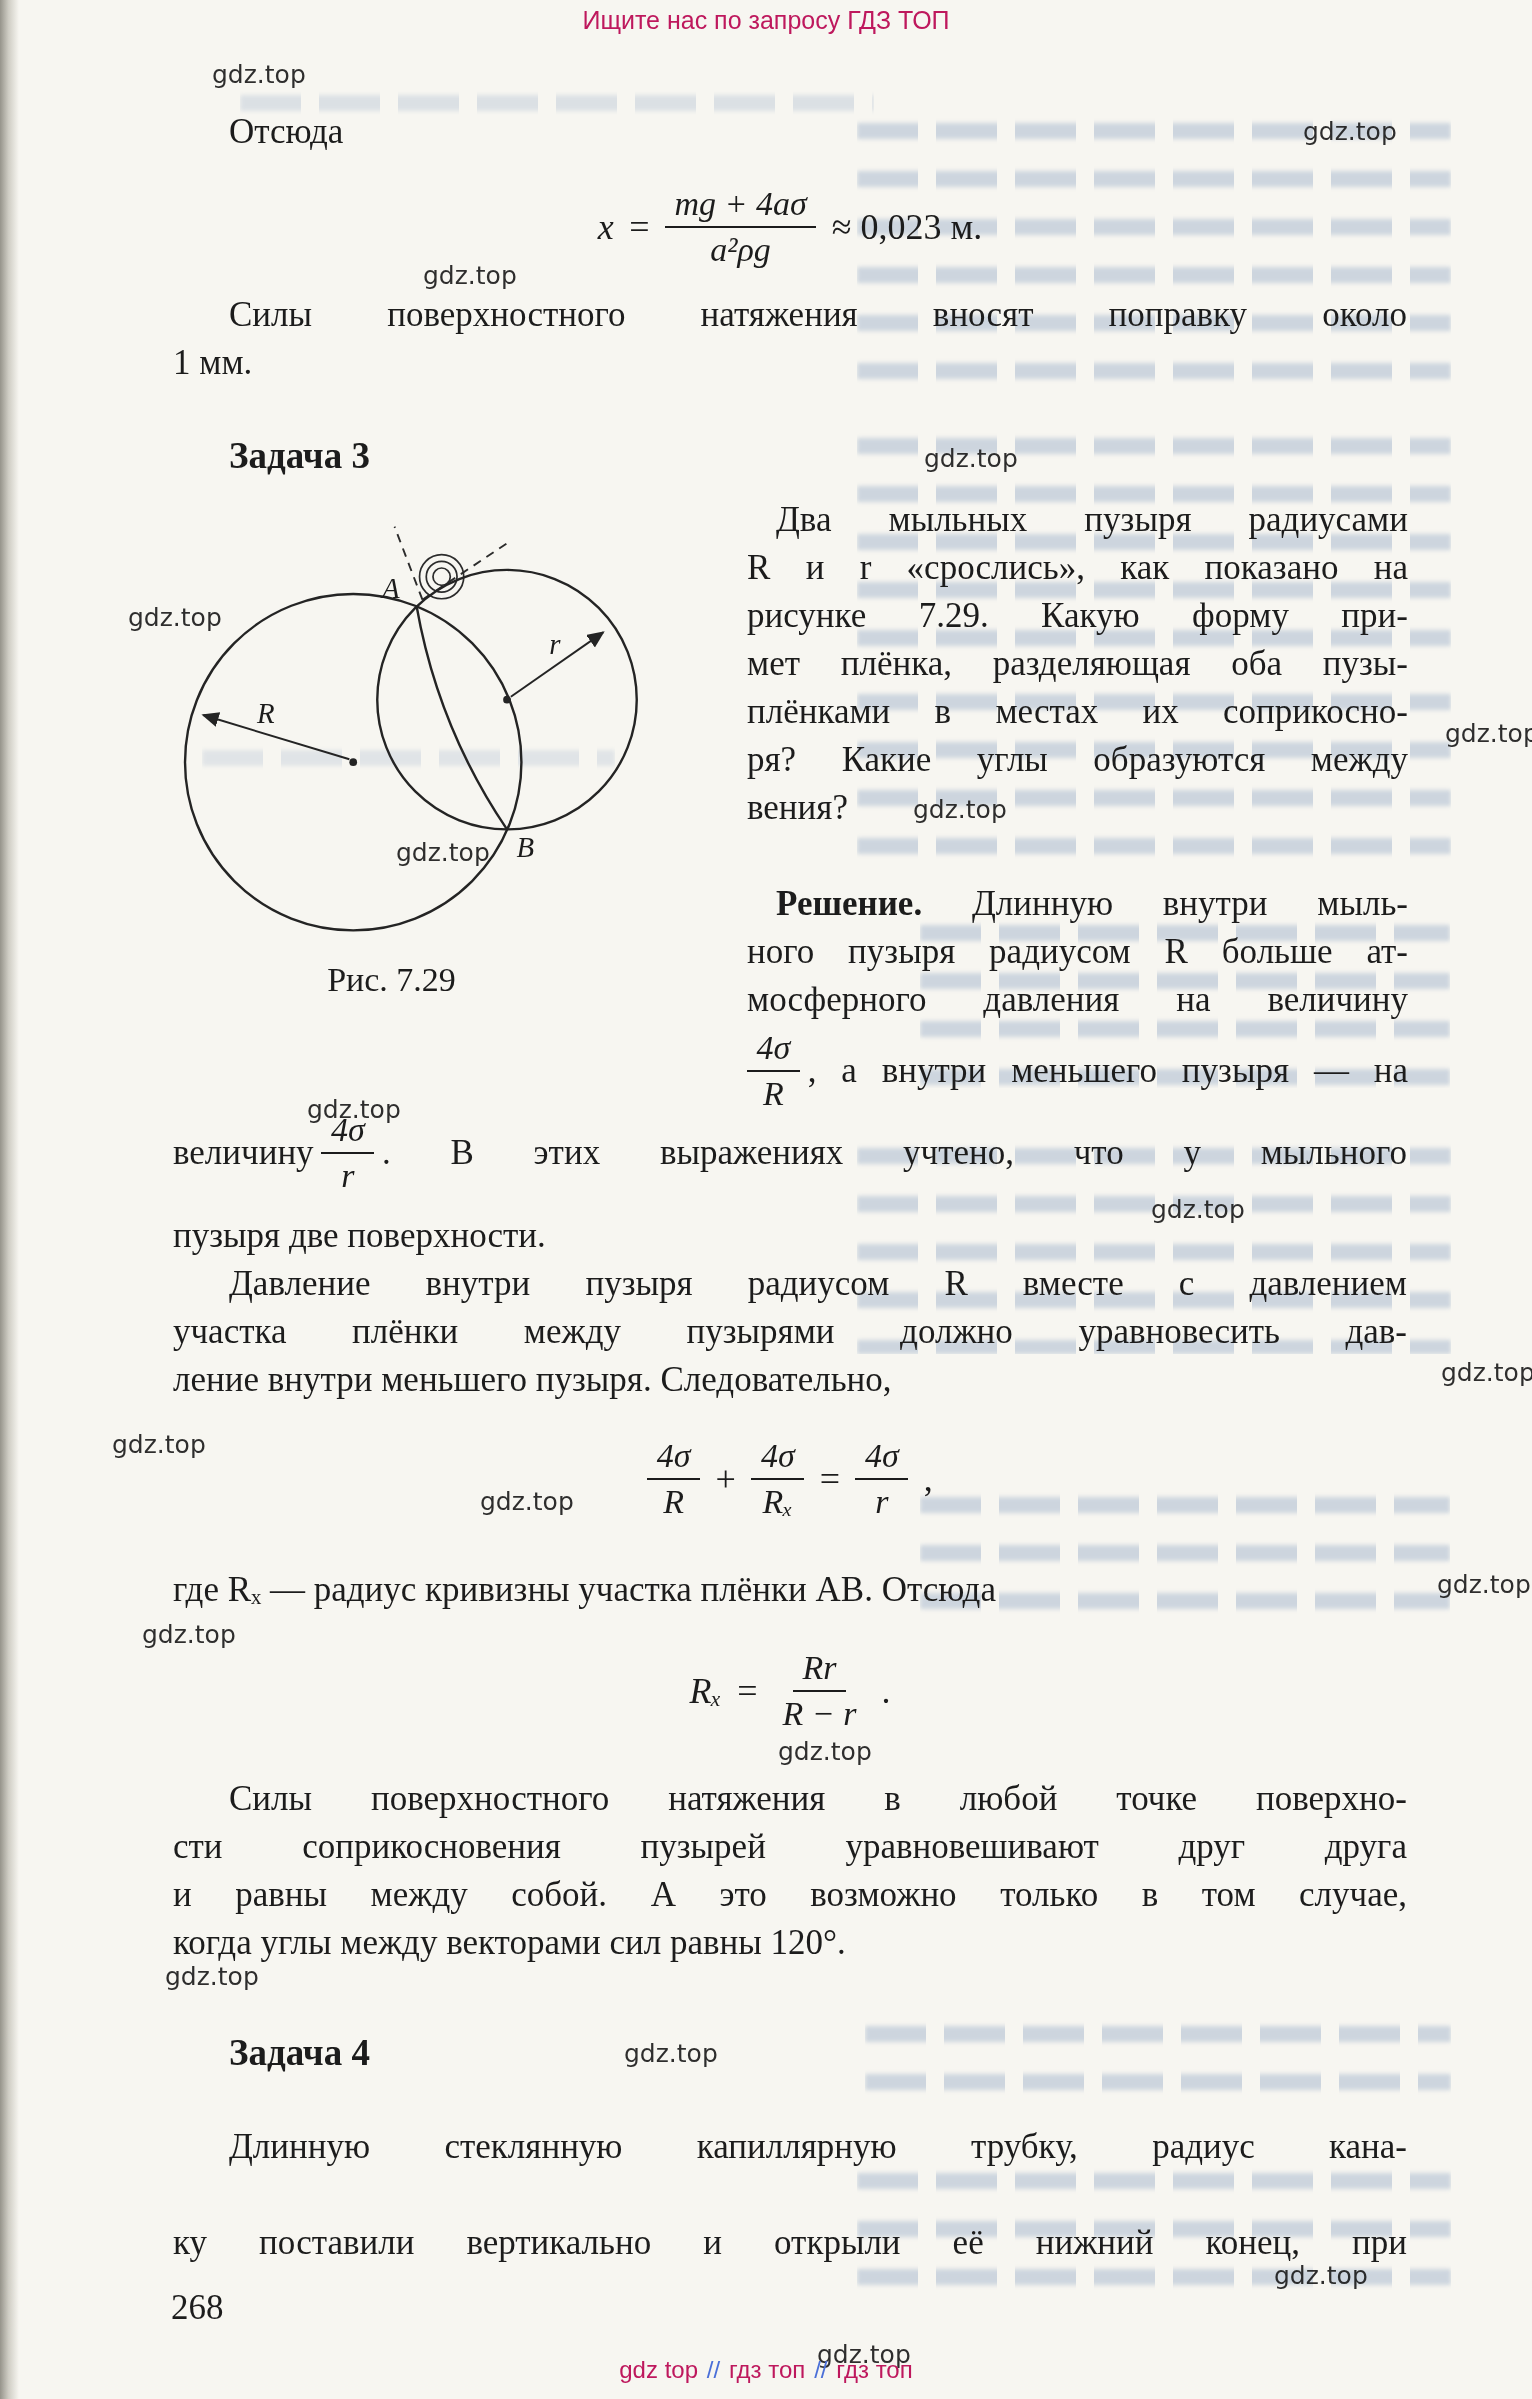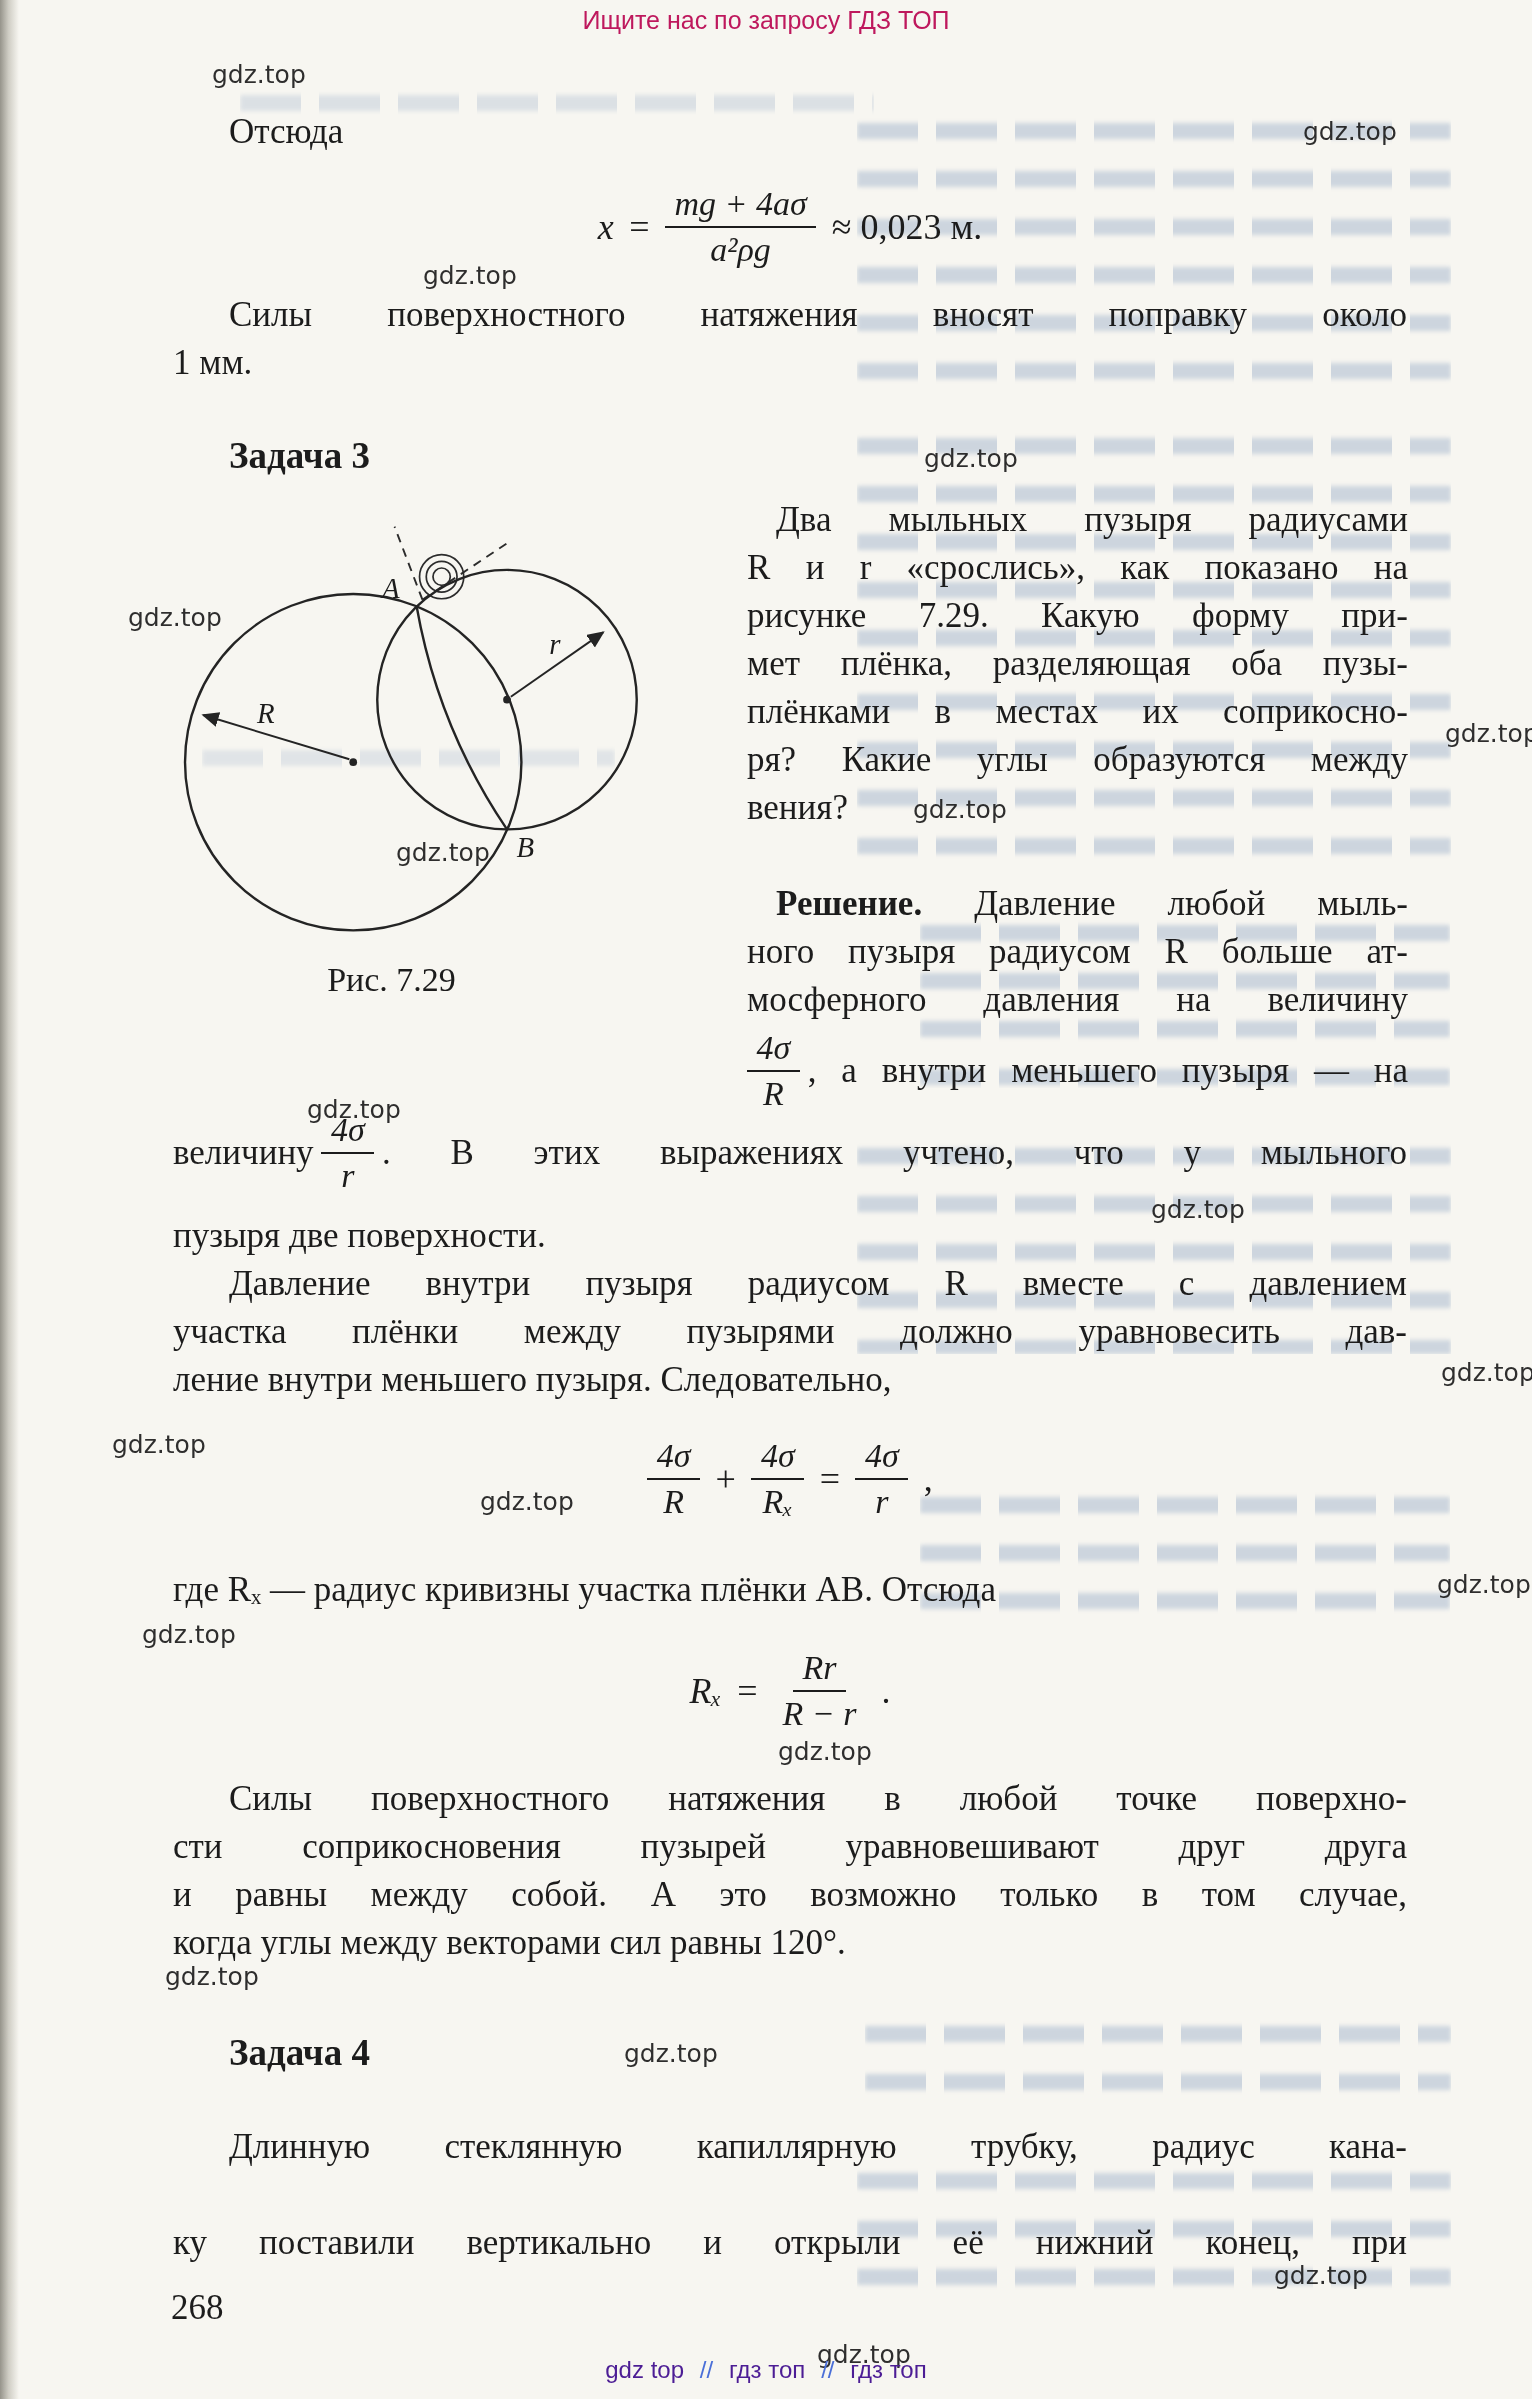--- a/index.html
+++ b/index.html
@@ -6,21 +6,21 @@
   .page{position:relative;width:1532px;height:2400px;background:#f7f6f1;
         font-family:"Liberation Serif",serif;color:#1c1c1c;overflow:hidden;}
   .spine{position:absolute;left:0;top:0;bottom:0;width:19px;z-index:1;
          background:linear-gradient(90deg,#96948b,#cfcdc4 45%,rgba(247,246,241,0));}
 
   
   .toplink{position:absolute;top:5.8px;left:0;right:0;text-align:center;z-index:6;
            font-family:"Liberation Sans",sans-serif;font-size:25px;color:#be185d;text-decoration:none;}
   .footer{position:absolute;top:2356px;left:0;right:0;text-align:center;z-index:6;
           font-family:"Liberation Sans",sans-serif;font-size:24px;}
-  .footer .g{color:#4c1d95;text-decoration:none;margin:0 10px;}
+  .footer .g{color:#be185d;text-decoration:none;margin:0 3px;}
   .footer .b{color:#4a6fd8;margin:0 5.8px;}
 
   
   .wm{position:absolute;z-index:5;font-family:"DejaVu Sans",sans-serif;
       font-size:25px;color:#1d1d1d;opacity:.92;white-space:nowrap;}
 
   
   .bleed{position:absolute;z-index:0;opacity:.34;filter:blur(1.9px);
     background-image:repeating-linear-gradient(180deg,transparent 0 9.6px,#7d97bb 9.6px 26px,transparent 26px 48px);
     -webkit-mask-image:repeating-linear-gradient(90deg,#000 0 61px,transparent 61px 79px);
@@ -150,21 +150,21 @@
       <text class="fig-label" x="404" y="142">r</text>
       <text class="fig-label" x="230" y="84">A</text>
       <text class="fig-label" x="370" y="354">B</text>
     </svg>
   </div>
   <div class="figcap">Рис. 7.29</div>
 
   <div class="line col stack" style="top:880px">
     <div class="j colind">
       <b>Решение.</b>
-      <span>Давление любой мыль-</span>
+      <span>Длинную внутри мыль-</span>
     </div>
     <div class="j">ного пузыря радиусом R больше ат-</div>
     <div class="j">мосферного давления на величину</div>
   </div>
 
   <div class="fracline" style="left:747px;top:1026px;width:661px;height:90px">
     <span class="frac">
       <span class="num">4σ</span>
       <span class="den">R</span>
     </span>

